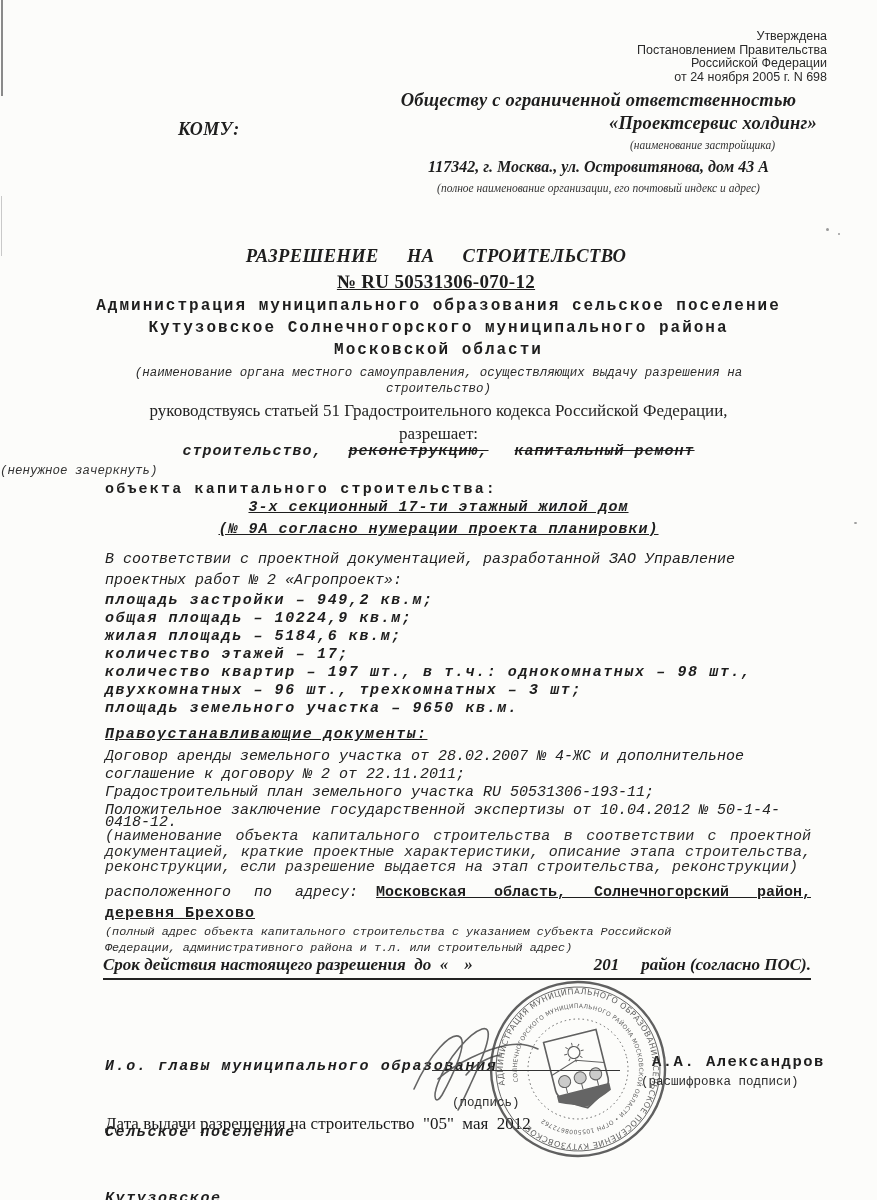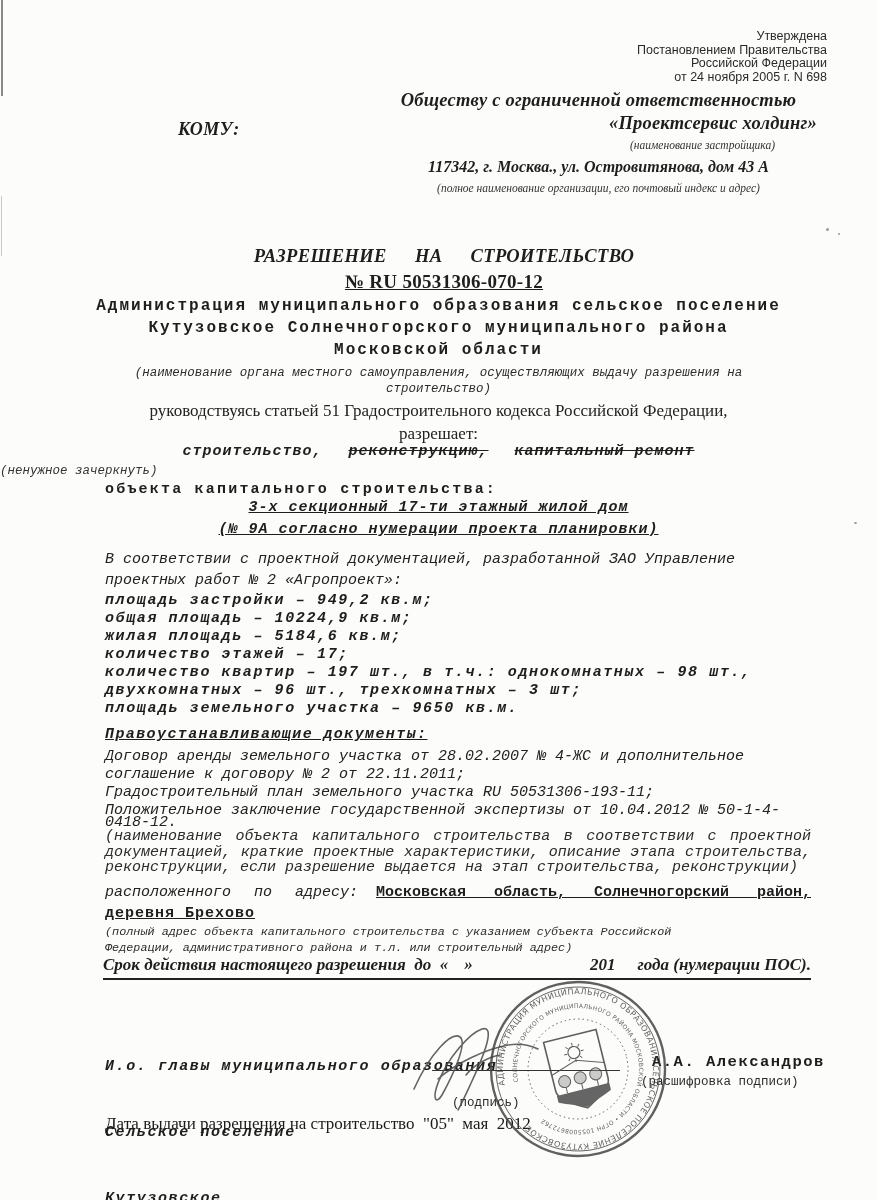--- a/index.html
+++ b/index.html
@@ -25,21 +25,21 @@
   
   .komu{top:119px;left:178px;font-size:18px;font-weight:bold;font-style:italic;letter-spacing:.5px;}
   .addressee{top:90px;left:380px;width:437px;}
   .addr-org1{font-size:18.5px;font-weight:bold;font-style:italic;text-align:center;letter-spacing:.2px;}
   .addr-org2{font-size:18.5px;font-weight:bold;font-style:italic;text-align:right;margin-top:2px;letter-spacing:.2px;}
   .addr-cap1{font-size:11.5px;font-style:italic;text-align:right;padding-right:42px;margin-top:5px;color:#333;}
   .addr-line{font-size:16px;font-weight:bold;font-style:italic;text-align:center;margin-top:7px;}
   .addr-cap2{font-size:11.5px;font-style:italic;text-align:center;margin-top:6px;color:#333;}
 
   
-  .title-block{top:246px;left:64px;width:760px;text-align:center;}
+  .title-block{top:246px;left:56px;width:760px;text-align:center;}
   .title-h{font-size:18.5px;font-weight:bold;font-style:italic;word-spacing:9px;letter-spacing:.4px;}
   .title-num{font-size:19px;font-weight:bold;text-decoration:underline;margin-top:4px;letter-spacing:.3px;}
 
   
   .authority{top:295px;left:0;width:877px;text-align:center;}
   .auth-line{font-family:"Liberation Mono", monospace;font-size:16px;font-weight:bold;letter-spacing:2px;line-height:22px;}
   .auth-cap{font-family:"Liberation Mono", monospace;font-size:12.5px;font-style:italic;line-height:16px;margin-top:4px;color:#2c2c2c;}
 
   
   .legal{top:399px;left:0;width:877px;text-align:center;font-size:17px;line-height:23px;color:#222;}
@@ -188,21 +188,21 @@
     <div>Федерации, административного района и т.л. или строительный адрес)</div>
   </div>
 
   <div class="abs serif validity">
     <span class="pre">Срок действия настоящего разрешения  до  «</span>
       <span class="sp-a"></span>
       <span>»</span>
       <span class="fill"></span>
       <span>201</span>
       <span class="sp-b"></span>
-      <span>года (нумерации ПОС).</span>
+      <span>район (согласно ПОС).</span>
   </div>
 
   <div class="abs officials">
     <div>И.о. главы муниципального образования</div>
     <div>Сельское поселение</div>
     <div>Кутузовское</div>
   </div>
   <div class="abs sig-line"></div>
   <div class="abs sig-cap">(подпись)</div>
   <div class="abs sig-name">А.А. Александров</div>

